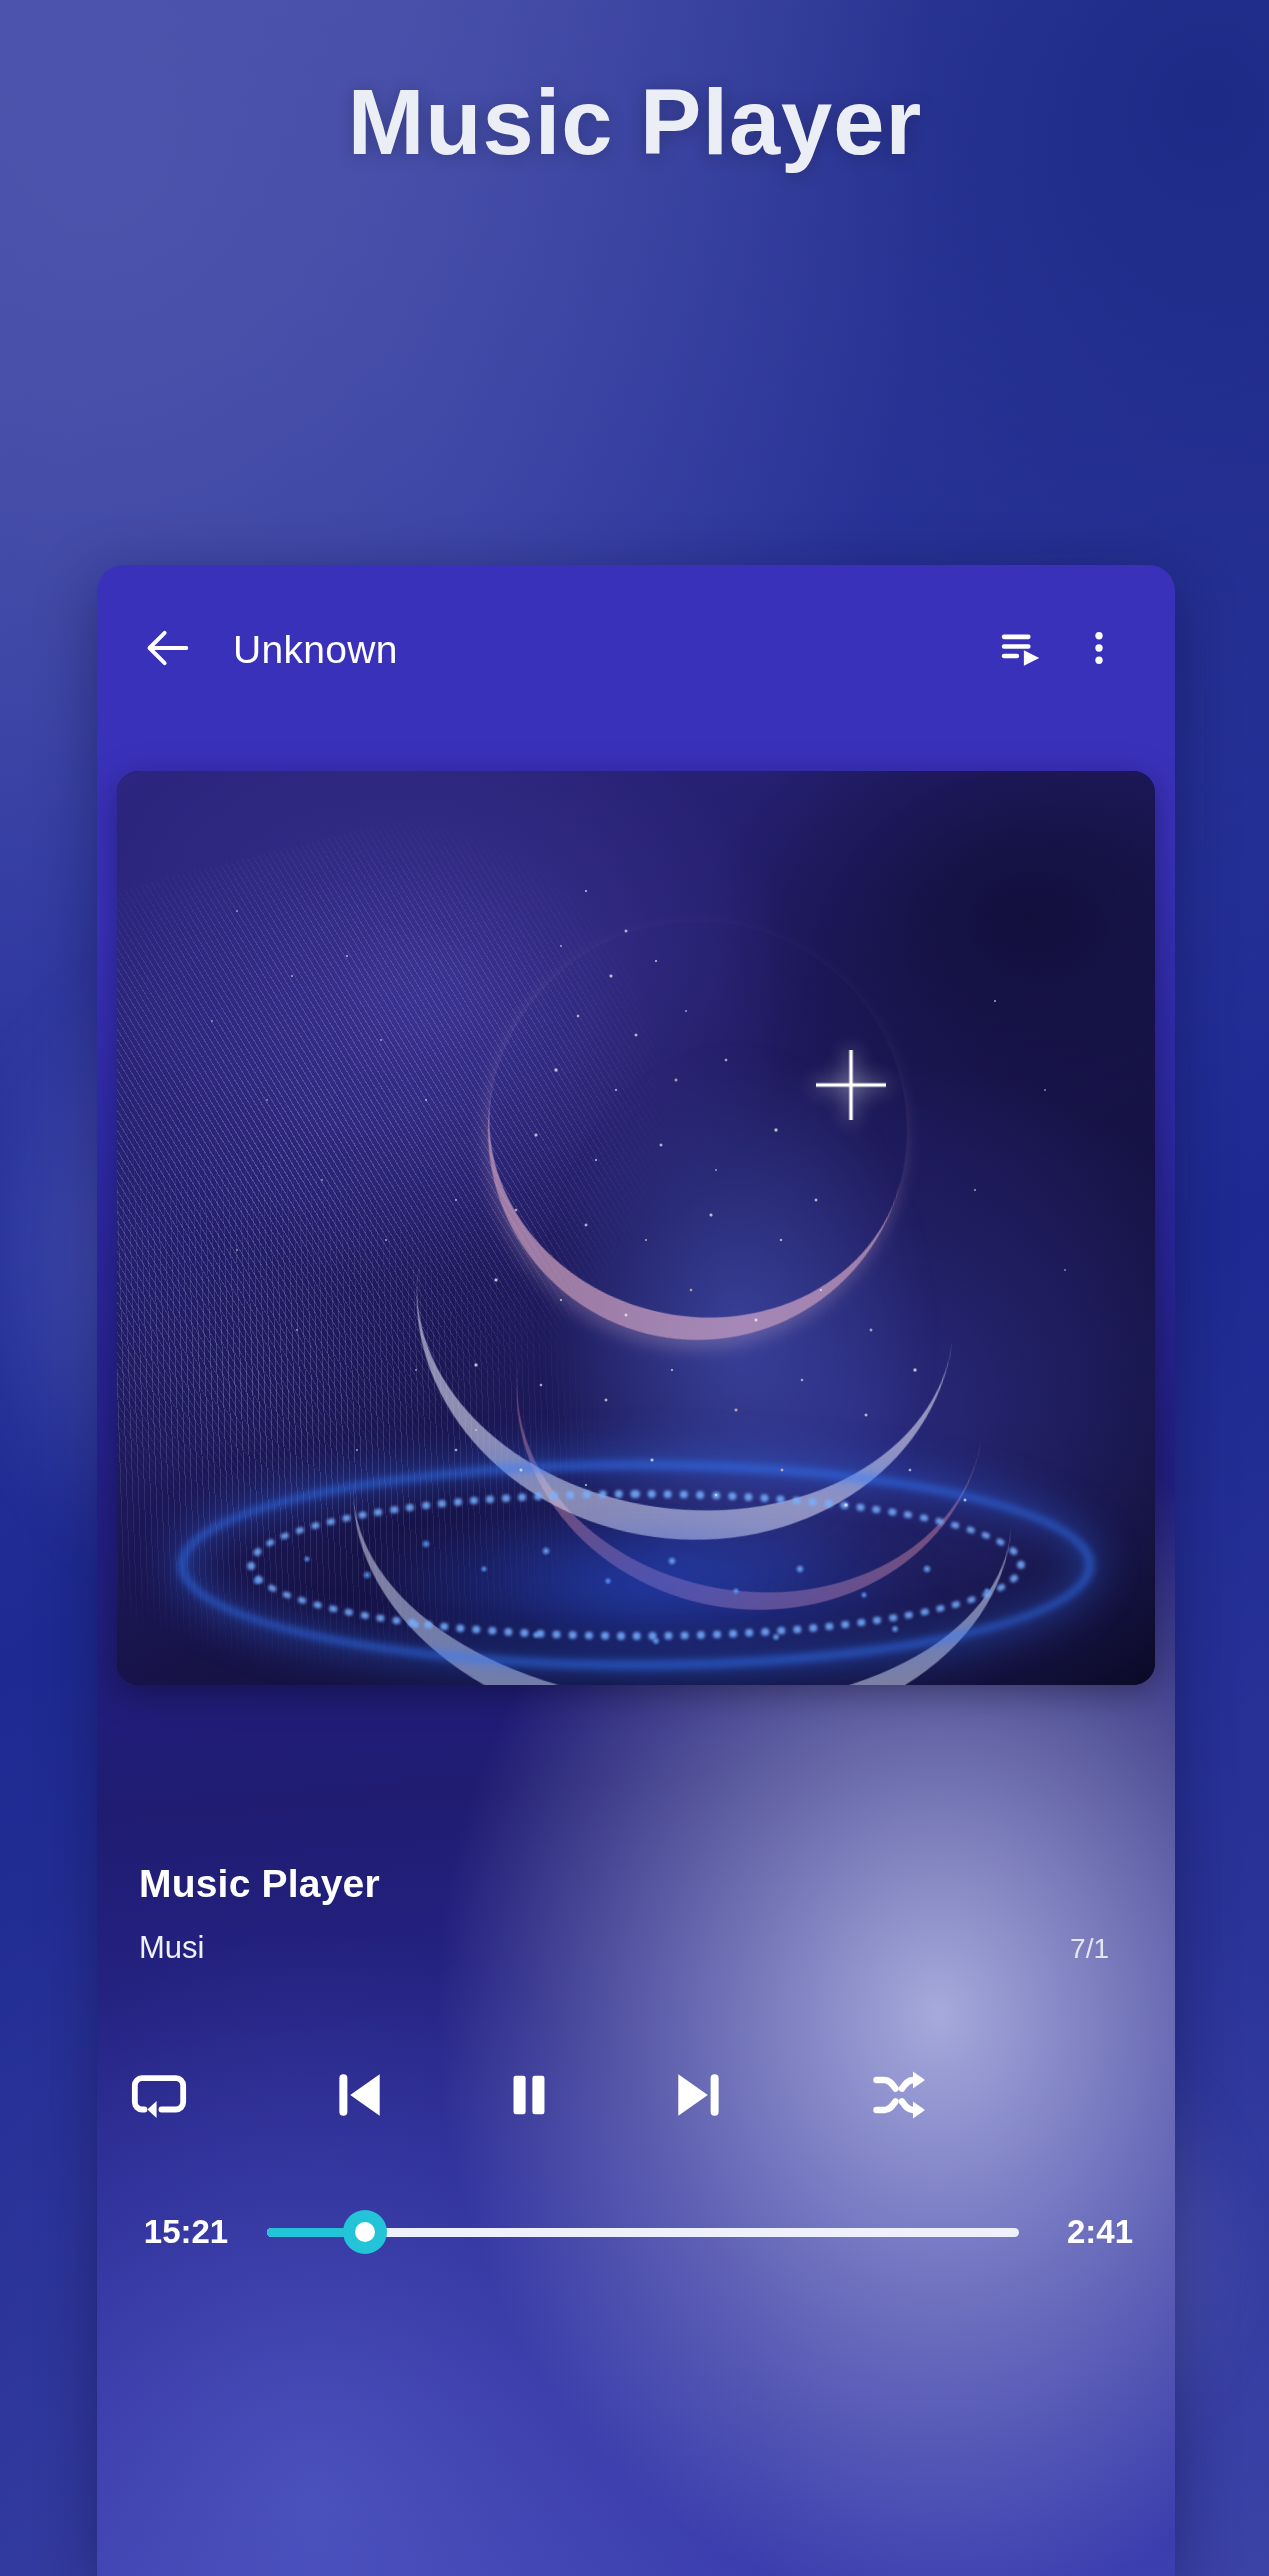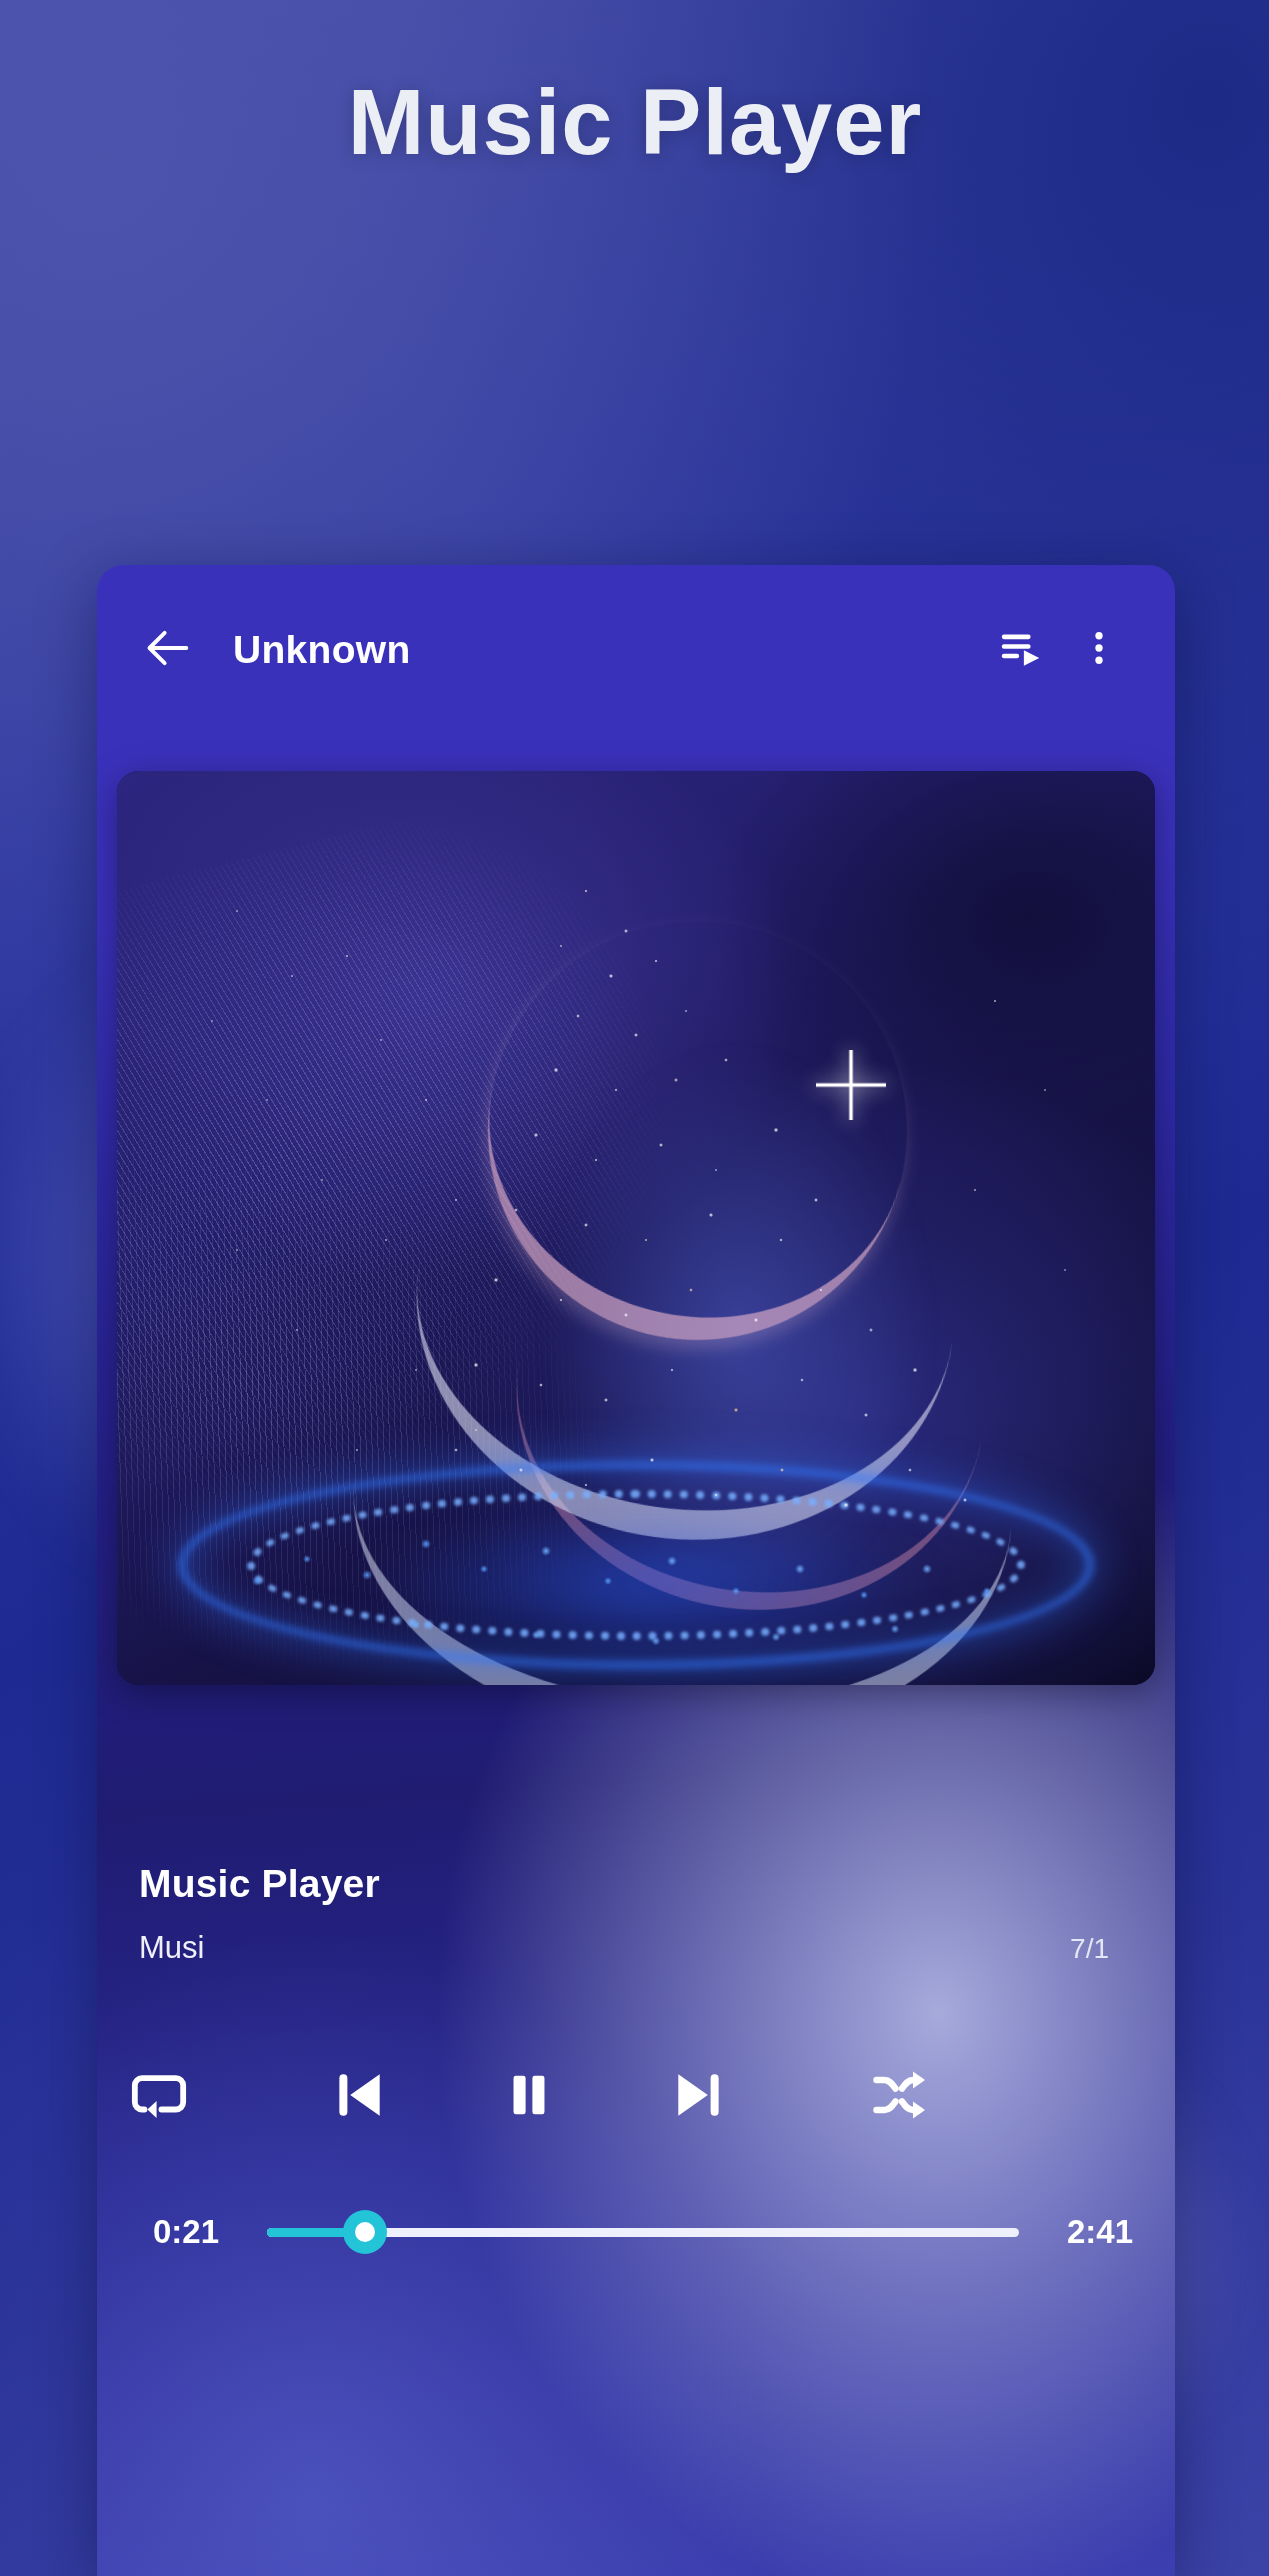--- a/index.html
+++ b/index.html
@@ -57,21 +57,21 @@
     position:absolute; top:0; left:0; width:1078px; height:170px;
     display:flex; align-items:center;
   }
   .back-btn{
     width:64px; height:64px; margin-left:40px;
     display:flex; align-items:center; justify-content:center;
     cursor:pointer;
   }
   .appbar-title{
     margin-left:32px;
-    font-size:39px; font-weight:bold; color:#ffffff;
+    font-size:39px; font-weight:normal; color:#ffffff;
     letter-spacing:0.3px;
     flex:1;
   }
   .appbar-actions{ display:flex; align-items:center; gap:10px; margin-right:42px; }
   .icon-btn{
     width:68px; height:68px;
     display:flex; align-items:center; justify-content:center;
     cursor:pointer;
   }
 
@@ -454,21 +454,21 @@
           <path d="M13.2 9.4 c1.3 -1.8 2.4 -3.4 4.4 -3.4 H20"></path>
           <path d="M13.2 14.6 c1.3 1.8 2.4 3.4 4.4 3.4 H20"></path>
           <polygon points="17.6,2.6 22.4,6 17.6,9.4" fill="#ffffff" stroke="none"></polygon>
           <polygon points="17.6,14.6 22.4,18 17.6,21.4" fill="#ffffff" stroke="none"></polygon>
         </svg>
       </span>
     </div>
   </div>
 
   <div class="seek">
-    <div class="seek-time left">0:21</div>
+    <div class="seek-time left">15:21</div>
     <div class="seek-bar">
       <div class="seek-track"></div>
       <div class="seek-fill" style="width: 13%;"></div>
       <div class="seek-thumb" style="left: 13%;">
           <i></i>
         </div>
     </div>
     <div class="seek-time">2:41</div>
   </div>
 

